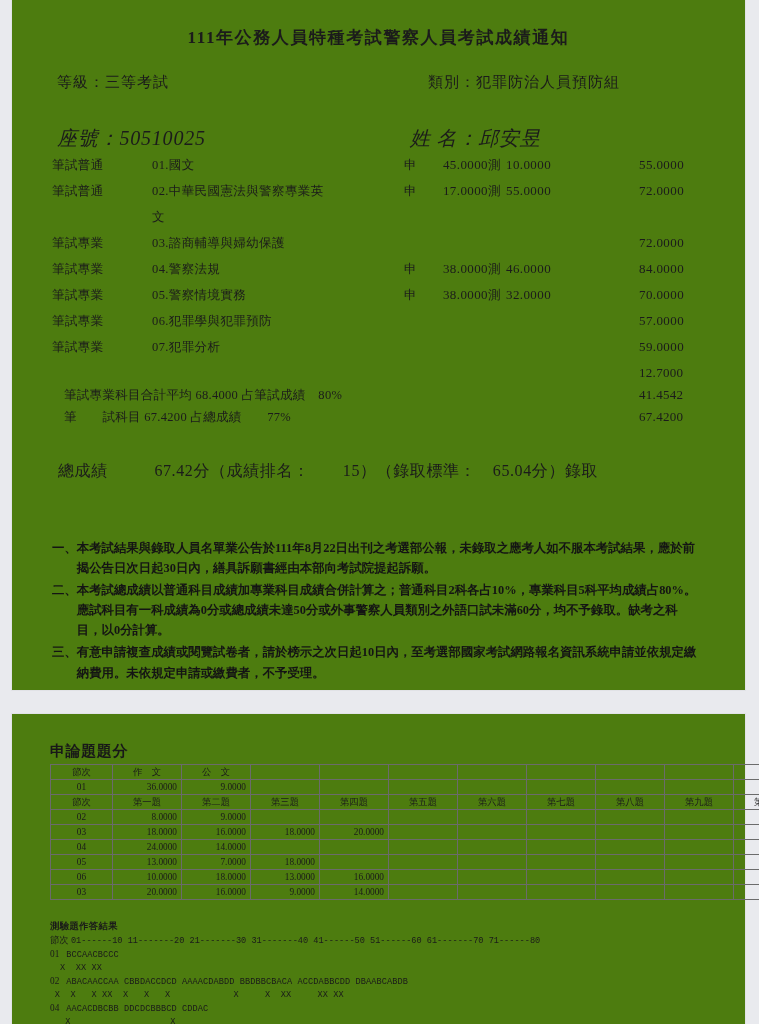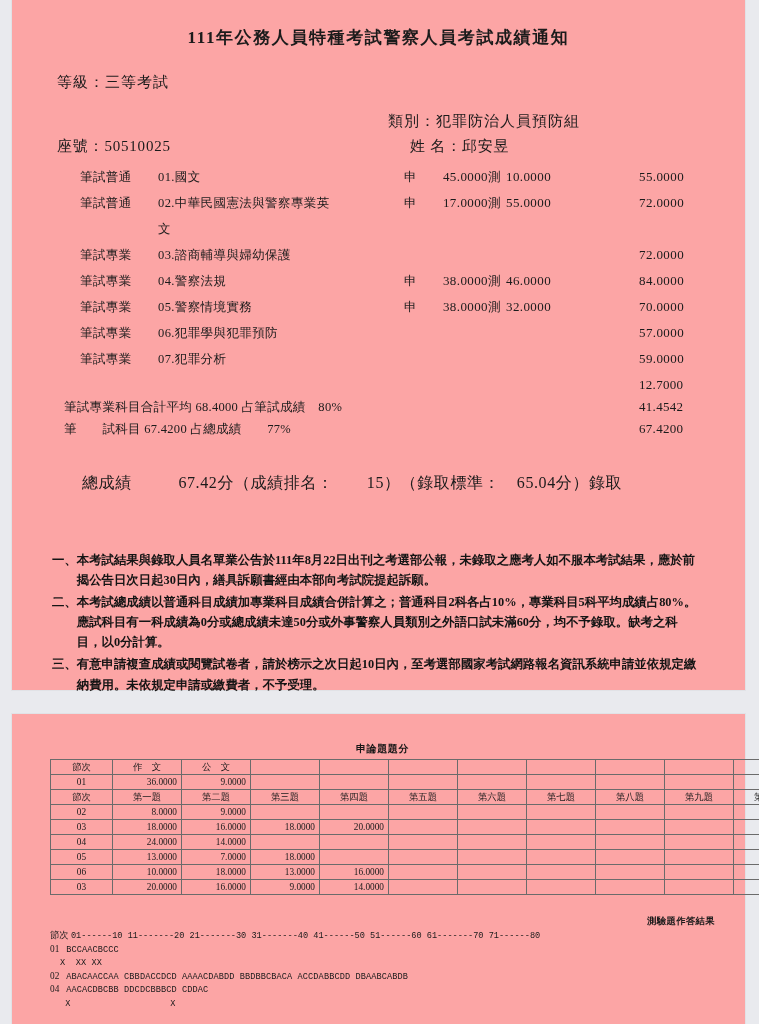--- a/index.html
+++ b/index.html
@@ -16,21 +16,21 @@
   }
   .page-stack {
     position: absolute;
     inset: 0;
     background: #e9eaee;
   }
   .sheet {
     position: absolute;
     left: 12px;
     right: 14px;
-    background: #fca5a5;
+    background: #4d7c0f;
     box-shadow: 0 0 0 1px rgba(0,0,0,0.03);
   }
   .sheet-1 { top: 0; height: 690px; }
   .sheet-2 { top: 714px; height: 310px; }
 
   
   .doc-title {
     text-align: center;
     font-size: 17px;
     font-weight: 700;
@@ -41,67 +41,68 @@
   }
   .grade-row {
     position: relative;
     margin-top: 24px;
     height: 22px;
     font-size: 15px;
     letter-spacing: 1px;
     color: #1b1b1b;
   }
   .grade-row .left  { position: absolute; left: 45px; }
-  .grade-row .right { position: absolute; left: 376px; margin-top: 39px; }
+  .grade-row .right { position: absolute; left: 416px; }
 
   .ident-row {
     position: relative;
-    margin-top: 42px;
+    margin-top: 30px;
     height: 24px;
-    font-size: 15px;
+    font-size: 20px;
     letter-spacing: 0.8px;
     color: #1b1b1b;
+    font-style: italic;
   }
   .ident-row .seat { position: absolute; left: 45px; }
   .ident-row .name { position: absolute; left: 398px; }
 
   .subject-table {
     margin-top: 8px;
     width: 100%;
     position: relative;
   }
   .subj-row {
     position: relative;
     height: 26px;
     font-size: 12.5px;
     color: #1b1b1b;
     letter-spacing: 0.4px;
   }
-  .subj-row .c-type   { position: absolute; left: 68px;  width: 80px; }
-  .subj-row .c-name   { position: absolute; left: 140px; width: 230px; margin-left: 6px; }
+  .subj-row .c-type   { position: absolute; left: 40px;  width: 80px; }
+  .subj-row .c-name   { position: absolute; left: 140px; width: 230px; }
   .subj-row .c-shen   { position: absolute; left: 392px; }
   .subj-row .c-shenv  { position: absolute; left: 410px; width: 66px; text-align: right; font-size: 13px;}
   .subj-row .c-ce     { position: absolute; left: 476px; }
   .subj-row .c-cev    { position: absolute; left: 494px; width: 70px; font-size: 13px;}
   .subj-row .c-total  { position: absolute; left: 627px; width: 80px; font-size: 13px;}
   .subj-row.cont .c-name { left: 140px; }
 
   .summary-row {
     position: relative;
     height: 22px;
     font-size: 12.5px;
     color: #1b1b1b;
     letter-spacing: 0.3px;
   }
   .summary-row .s-text  { position: absolute; left: 52px; }
   .summary-row .s-val   { position: absolute; left: 627px; font-size: 13px; }
 
   .grand-total {
     margin-top: 30px;
-    margin-left: 70px;
+    margin-left: 46px;
     font-size: 16px;
     letter-spacing: 0.6px;
     color: #1b1b1b;
   }
   .grand-total .gt-label { margin-right: 42px; }
 
   .notes {
     margin-top: 56px;
     margin-left: 40px;
     margin-right: 44px;
@@ -114,26 +115,25 @@
     display: flex;
     align-items: flex-start;
     margin-bottom: 2px;
   }
   .note-marker { flex: 0 0 auto; white-space: nowrap; }
   .note-body   { flex: 1 1 auto; }
 
   
   .s2-inner { padding: 28px 30px 0 38px; }
   .s2-heading {
-    font-size: 10px;
+    font-size: 15px;
     font-weight: 700;
     color: #181818;
     letter-spacing: 0.6px;
     margin-bottom: 3px;
-    text-align: center;
   }
   table.qtable {
     border-collapse: collapse;
     width: 683px;
     table-layout: fixed;
   }
   table.qtable td {
     border: 1px solid #6b6b6b;
     height: 14px;
     font-size: 9.3px;
@@ -147,21 +147,21 @@
   table.qtable col.c0 { width: 62px; }
   table.qtable col.cx { width: 69px; }
 
   .answers {
     margin-top: 20px;
     font-size: 9.3px;
     color: #1a1a1a;
     line-height: 1.45;
     font-family: "Liberation Serif", "DejaVu Serif", serif;
   }
-  .ans-heading { font-weight: 700; margin-bottom: 1px; letter-spacing: 0.4px; text-align: right; }
+  .ans-heading { font-weight: 700; margin-bottom: 1px; letter-spacing: 0.4px; }
   .ans-ruler { white-space: pre; font-family: "Liberation Mono", "DejaVu Sans Mono", monospace; font-size: 8.6px; }
   .ans-block { position: relative; }
   .ans-line { white-space: pre; font-family: "Liberation Mono", "DejaVu Sans Mono", monospace; font-size: 8.6px; letter-spacing: 0.1px; }
   .ans-num { font-family: "Liberation Serif","DejaVu Serif",serif; font-size: 9.3px; }
 </style>
 </head>
 <body>
 
 <div class="page-stack">
 
@@ -437,20 +437,21 @@
           <span class="ans-ruler">01------10 11-------20 21-------30 31-------40 41------50 51------60 61-------70 71------80</span>
         </div>
 
         <div class="ans-block">
           <div><span class="ans-num">01&nbsp;&nbsp;&nbsp;</span><span class="ans-line">BCCAACBCCC</span></div>
           <div><span class="ans-num">&nbsp;&nbsp;</span><span class="ans-line"> X  XX XX</span></div>
         </div>
 
         <div class="ans-block">
           <div><span class="ans-num">02&nbsp;&nbsp;&nbsp;</span><span class="ans-line">ABACAACCAA CBBDACCDCD AAAACDABDD BBDBBCBACA ACCDABBCDD DBAABCABDB</span></div>
+          <div><span class="ans-num">&nbsp;&nbsp;</span><span class="ans-line">X  X   X XX  X   X   X            X     X  XX     XX XX</span></div>
         </div>
 
         <div class="ans-block">
           <div><span class="ans-num">04&nbsp;&nbsp;&nbsp;</span><span class="ans-line">AACACDBCBB DDCDCBBBCD CDDAC</span></div>
           <div><span class="ans-num">&nbsp;&nbsp;</span><span class="ans-line">  X                   X</span></div>
         </div>
 
         <div class="ans-block">
           <div></div>
         </div>

